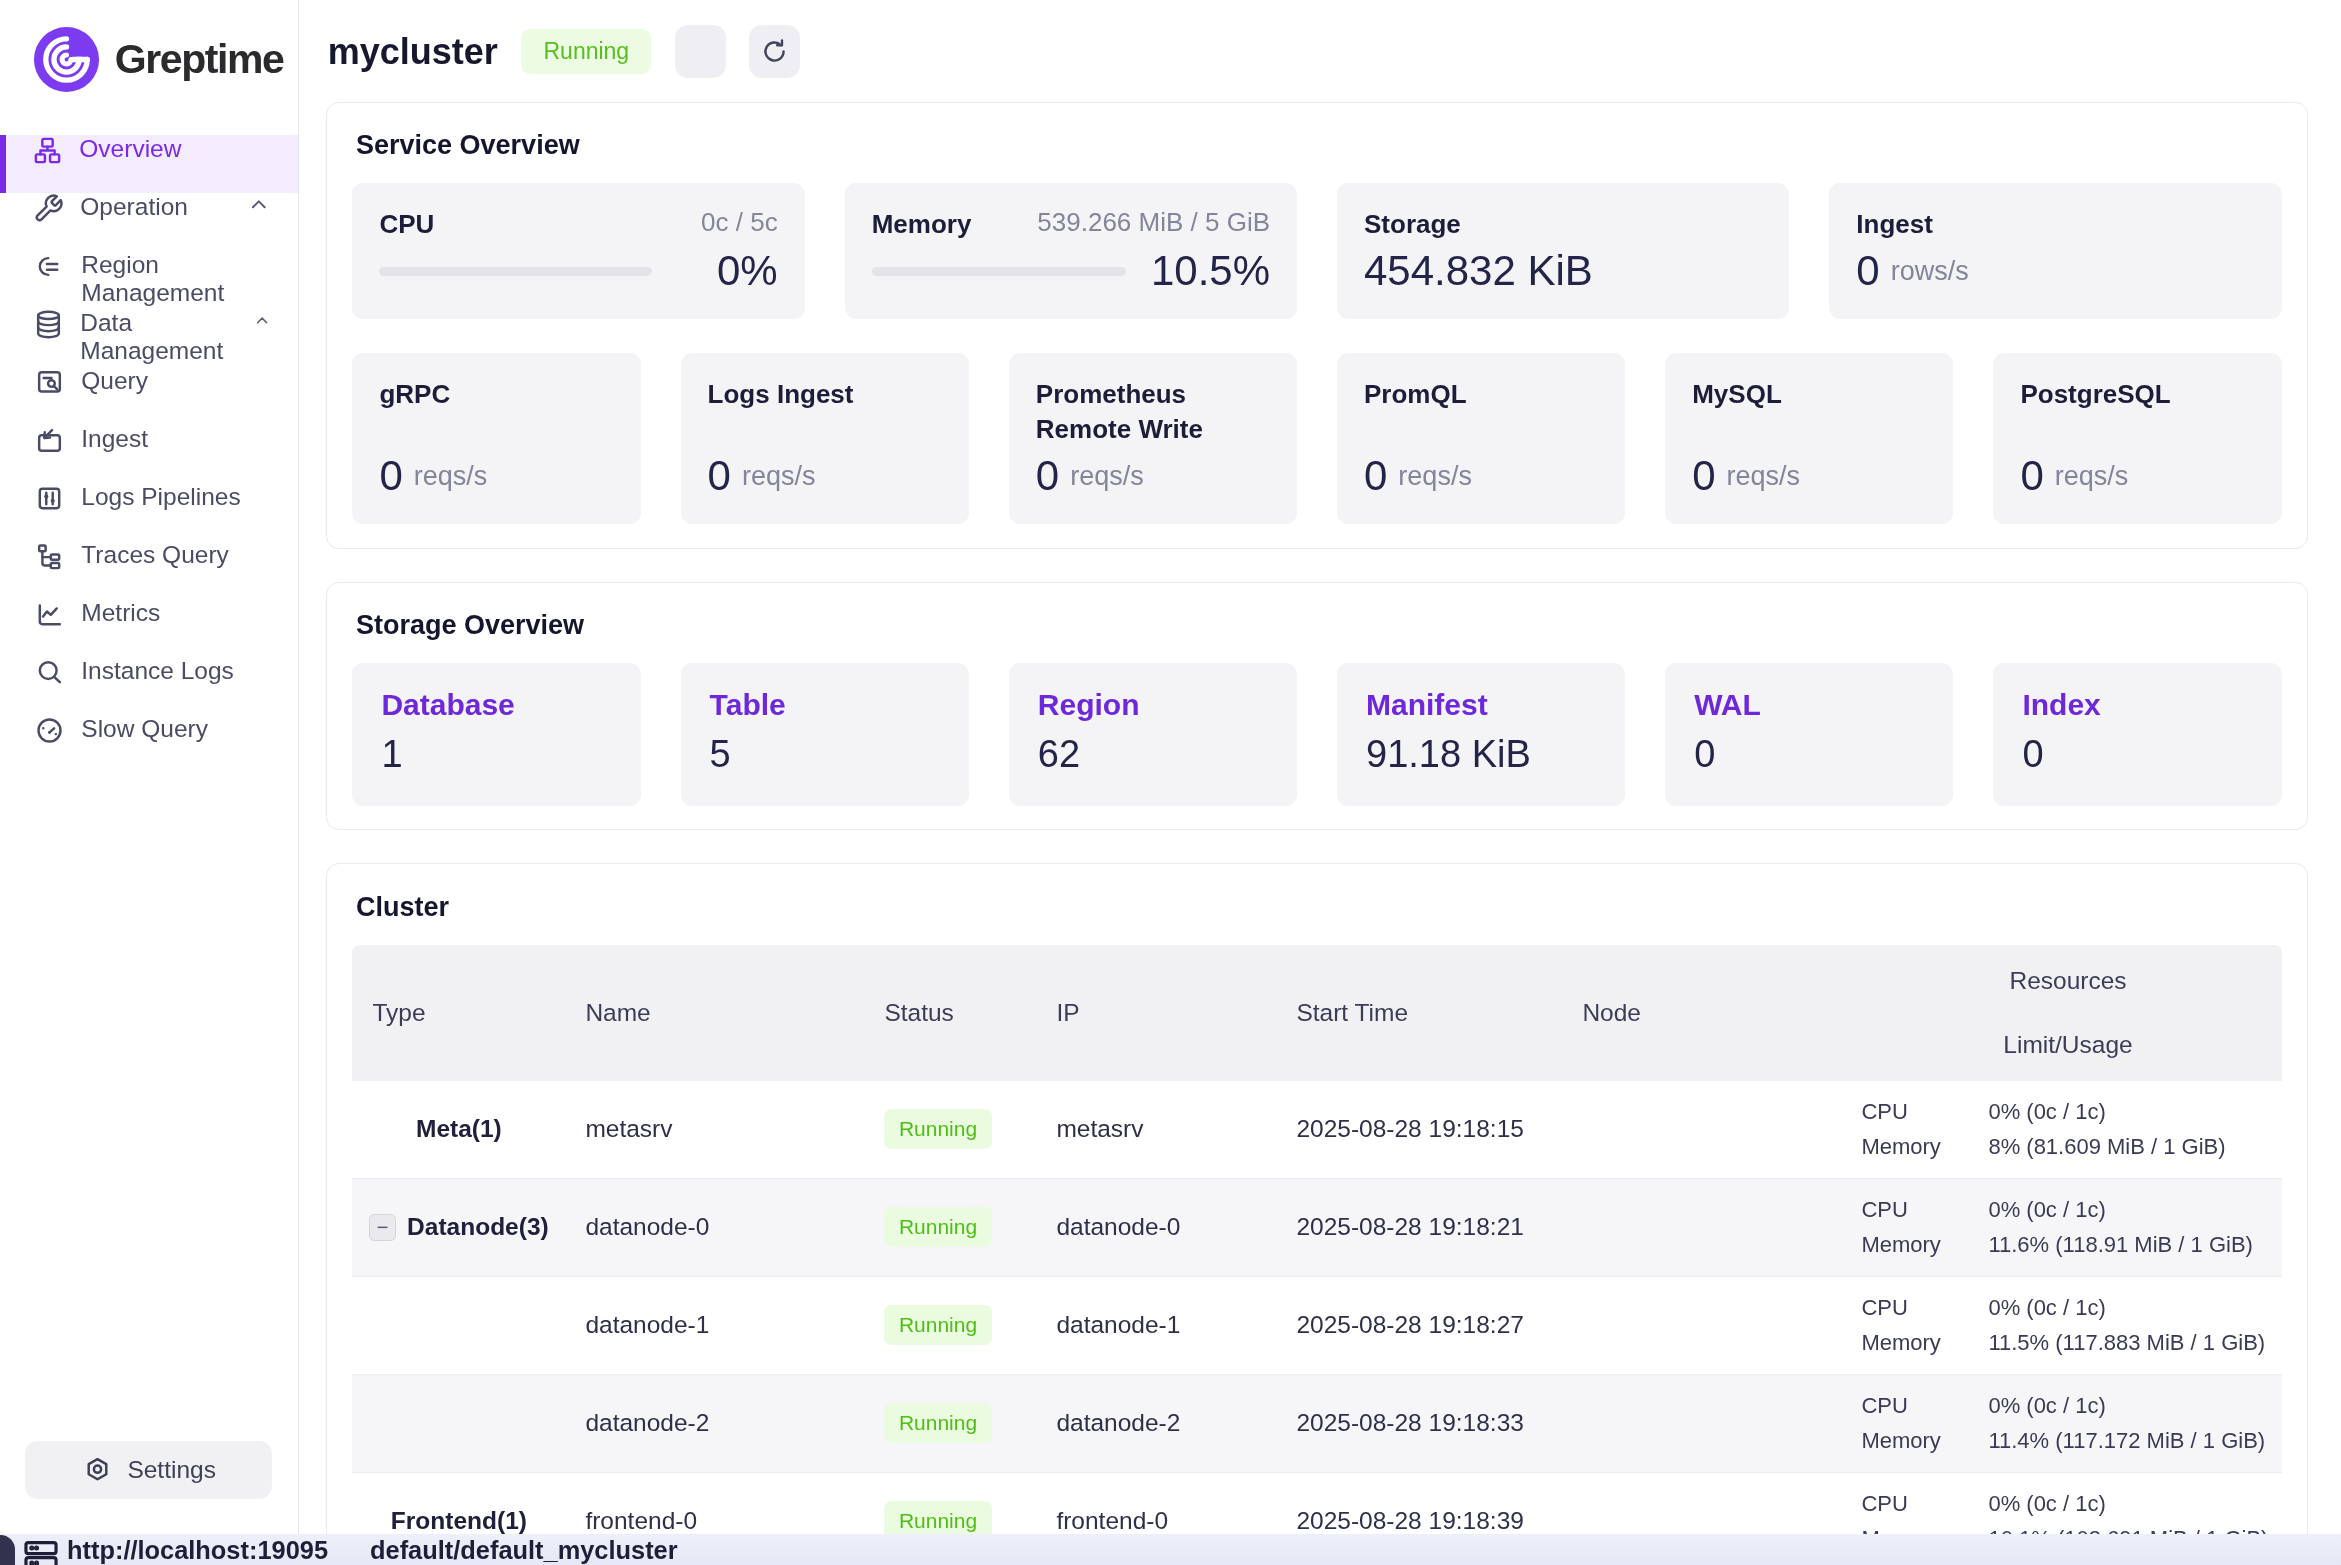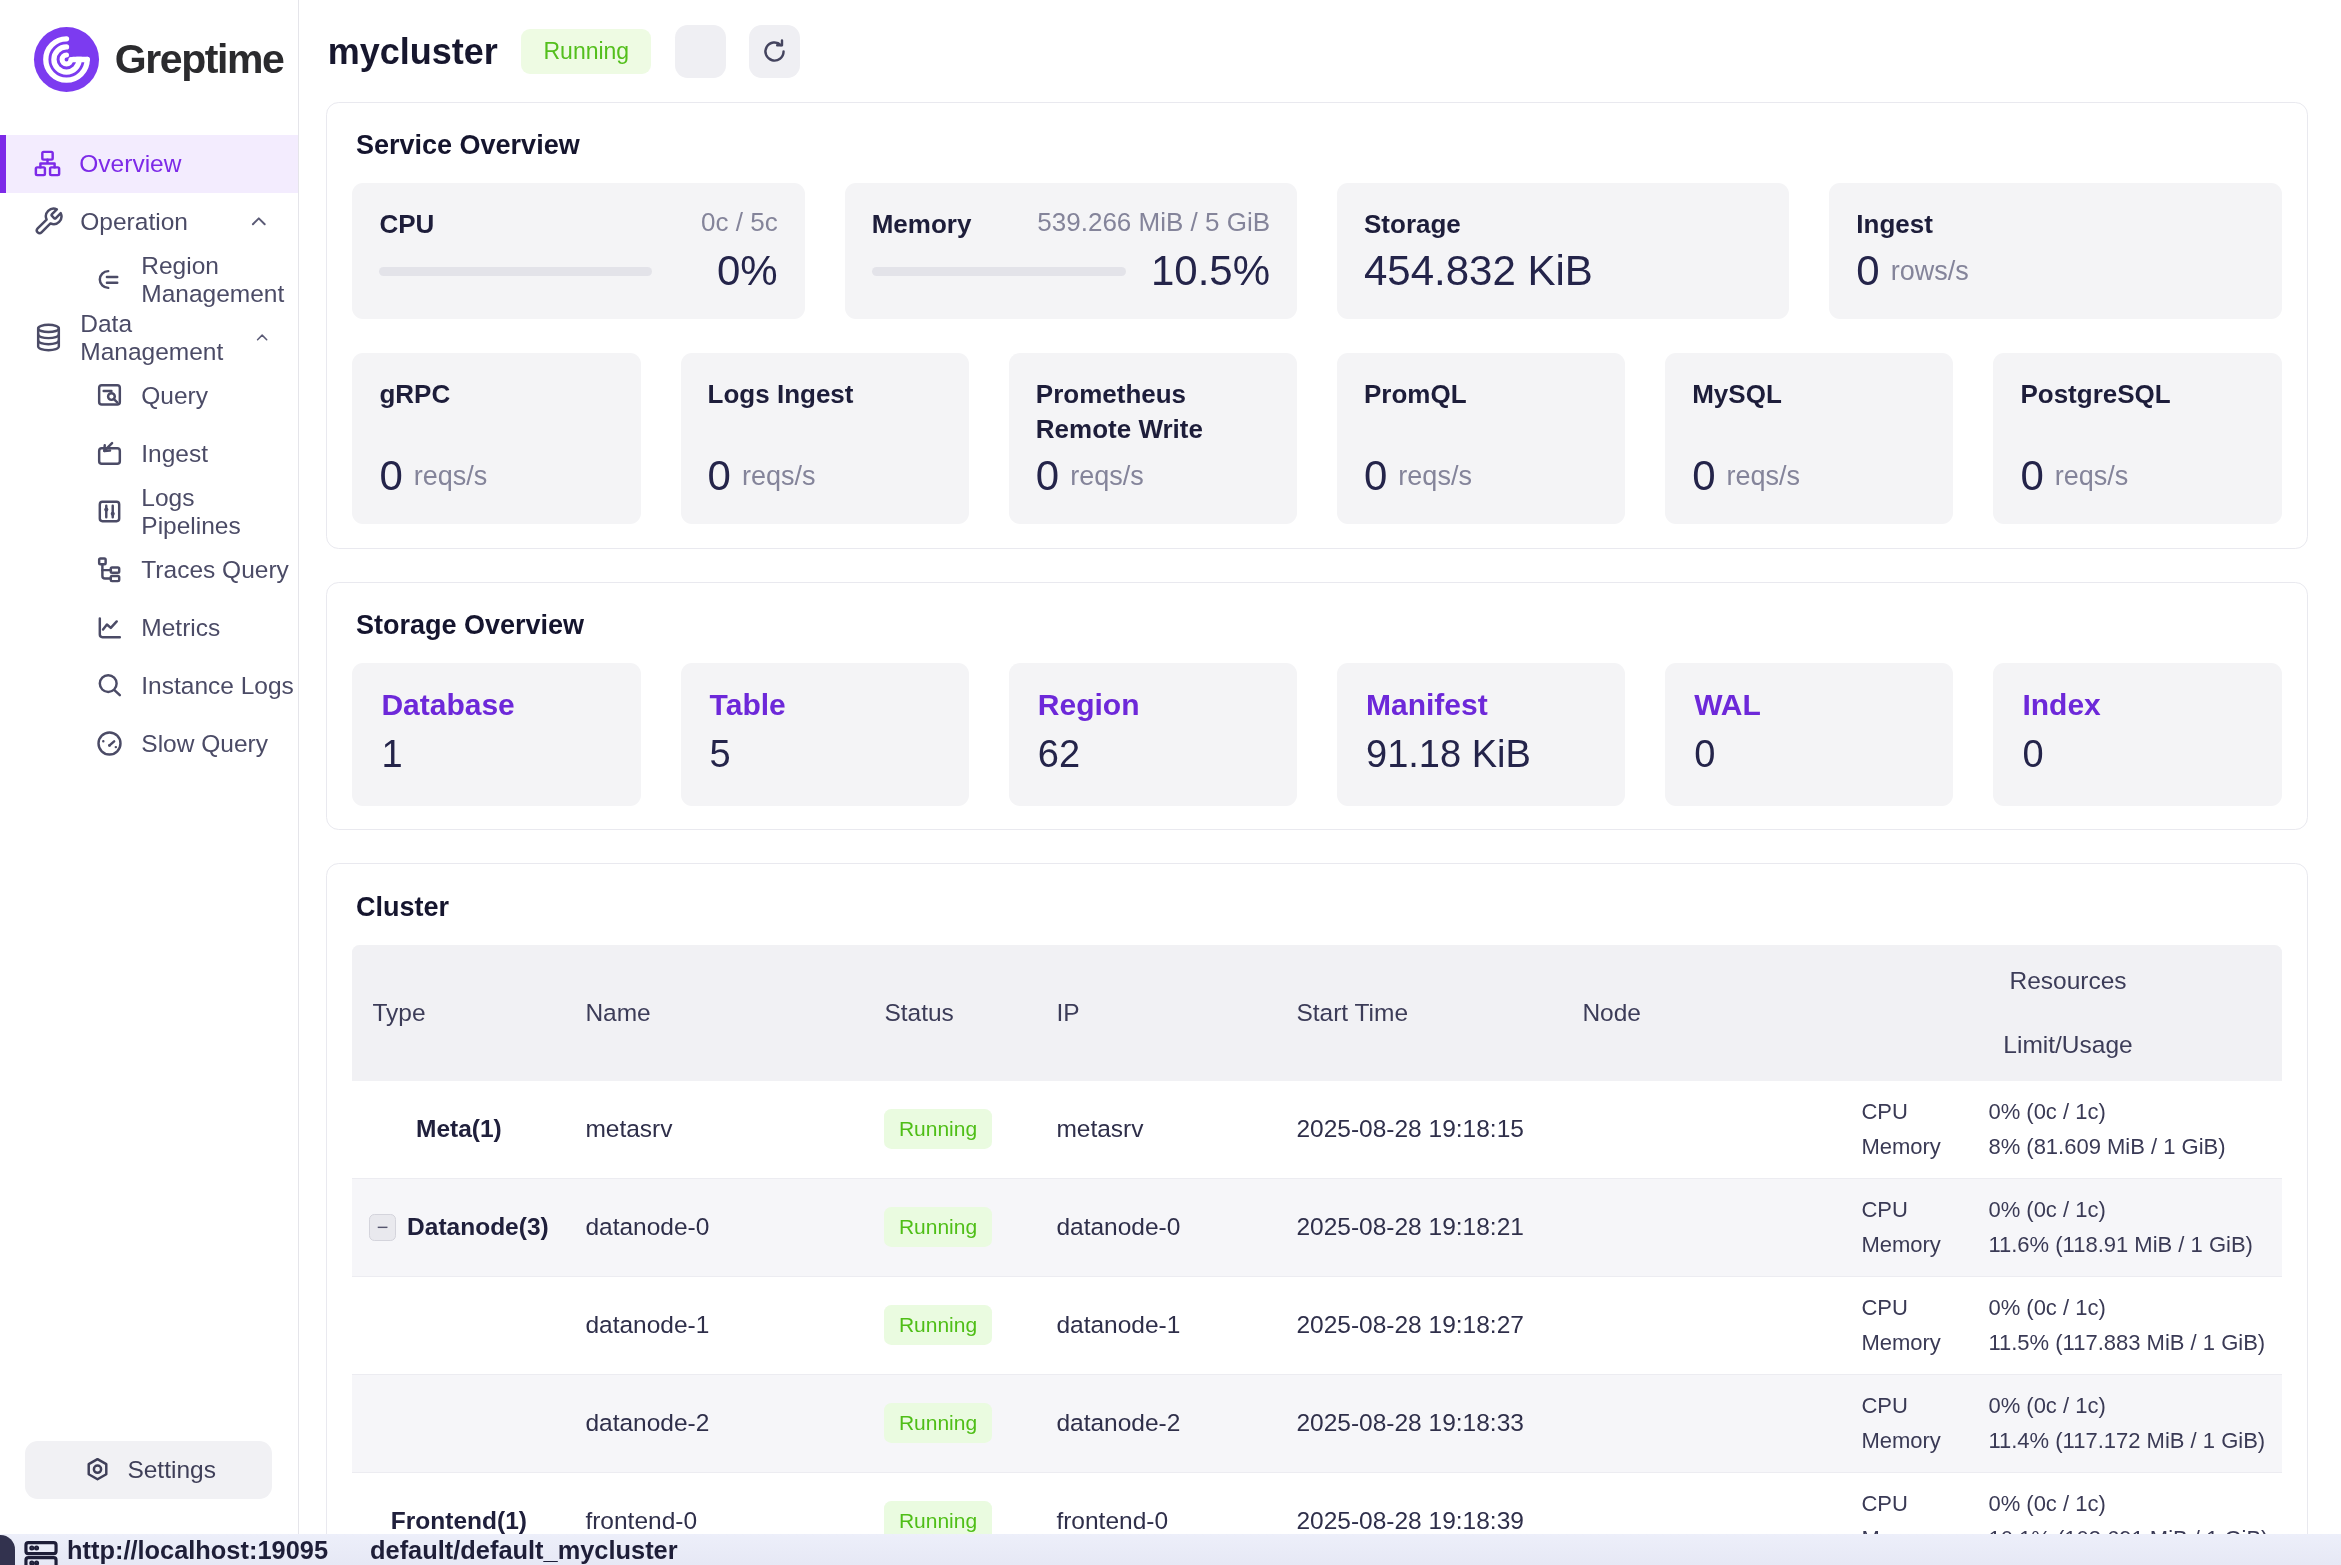--- a/index.html
+++ b/index.html
@@ -7,24 +7,24 @@
               font-family:"Liberation Sans", sans-serif; color:#2b2b4a; }
   .app { position:relative; width:2342px; height:1566px; display:flex; overflow:hidden; }
 
   
   .sidebar { width:299px; min-width:299px; height:100%; border-right:0.9px solid #e5e5ea;
              background:#fff; display:flex; flex-direction:column; padding-top:23.6px; }
   .logo { display:flex; align-items:center; gap:12.7px; padding-left:31px; }
   .logo-mark { width:71px; height:71px; }
   .logo-text { font-size:41px; font-weight:800; color:#2b2b2e; letter-spacing:-1.4px; }
   .nav { margin-top:40px; display:flex; flex-direction:column; }
-  .nav-item { height:58px; display:flex; align-items:center; gap:16.3px; padding-left:33px;
+  .nav-item { height:58px; display:flex; gap:16.3px; padding-left:33px;
               font-size:24.5px; color:#4b4b66; cursor:pointer; }
   .nav-item .ic { width:31px; height:31px; flex:0 0 31px; color:#4b4b66; }
-  .nav-item.child { padding-left:94px; }
+  .nav-item.child { padding-left:34px; }
   .nav-item.active { background:#f3ecfe; border-left:6.3px solid #7d2ae8; padding-left:26px;
                      color:#7d2ae8; font-weight:500; }
   .nav-item.active .ic { color:#7d2ae8; }
   .chev { margin-left:auto; margin-right:27px; width:23.6px; height:23.6px; color:#5a5a75; }
   .settings-btn { margin-top:auto; margin-bottom:67px; margin-left:25.4px; width:247px; height:58px;
                   background:#f1f1f4; border-radius:12.7px; display:flex; align-items:center;
                   justify-content:center; gap:14.5px; font-size:24.5px; color:#3f3f58; cursor:pointer; }
   .settings-btn .ic { width:31px; height:31px; color:#3f3f58; }
 
   

